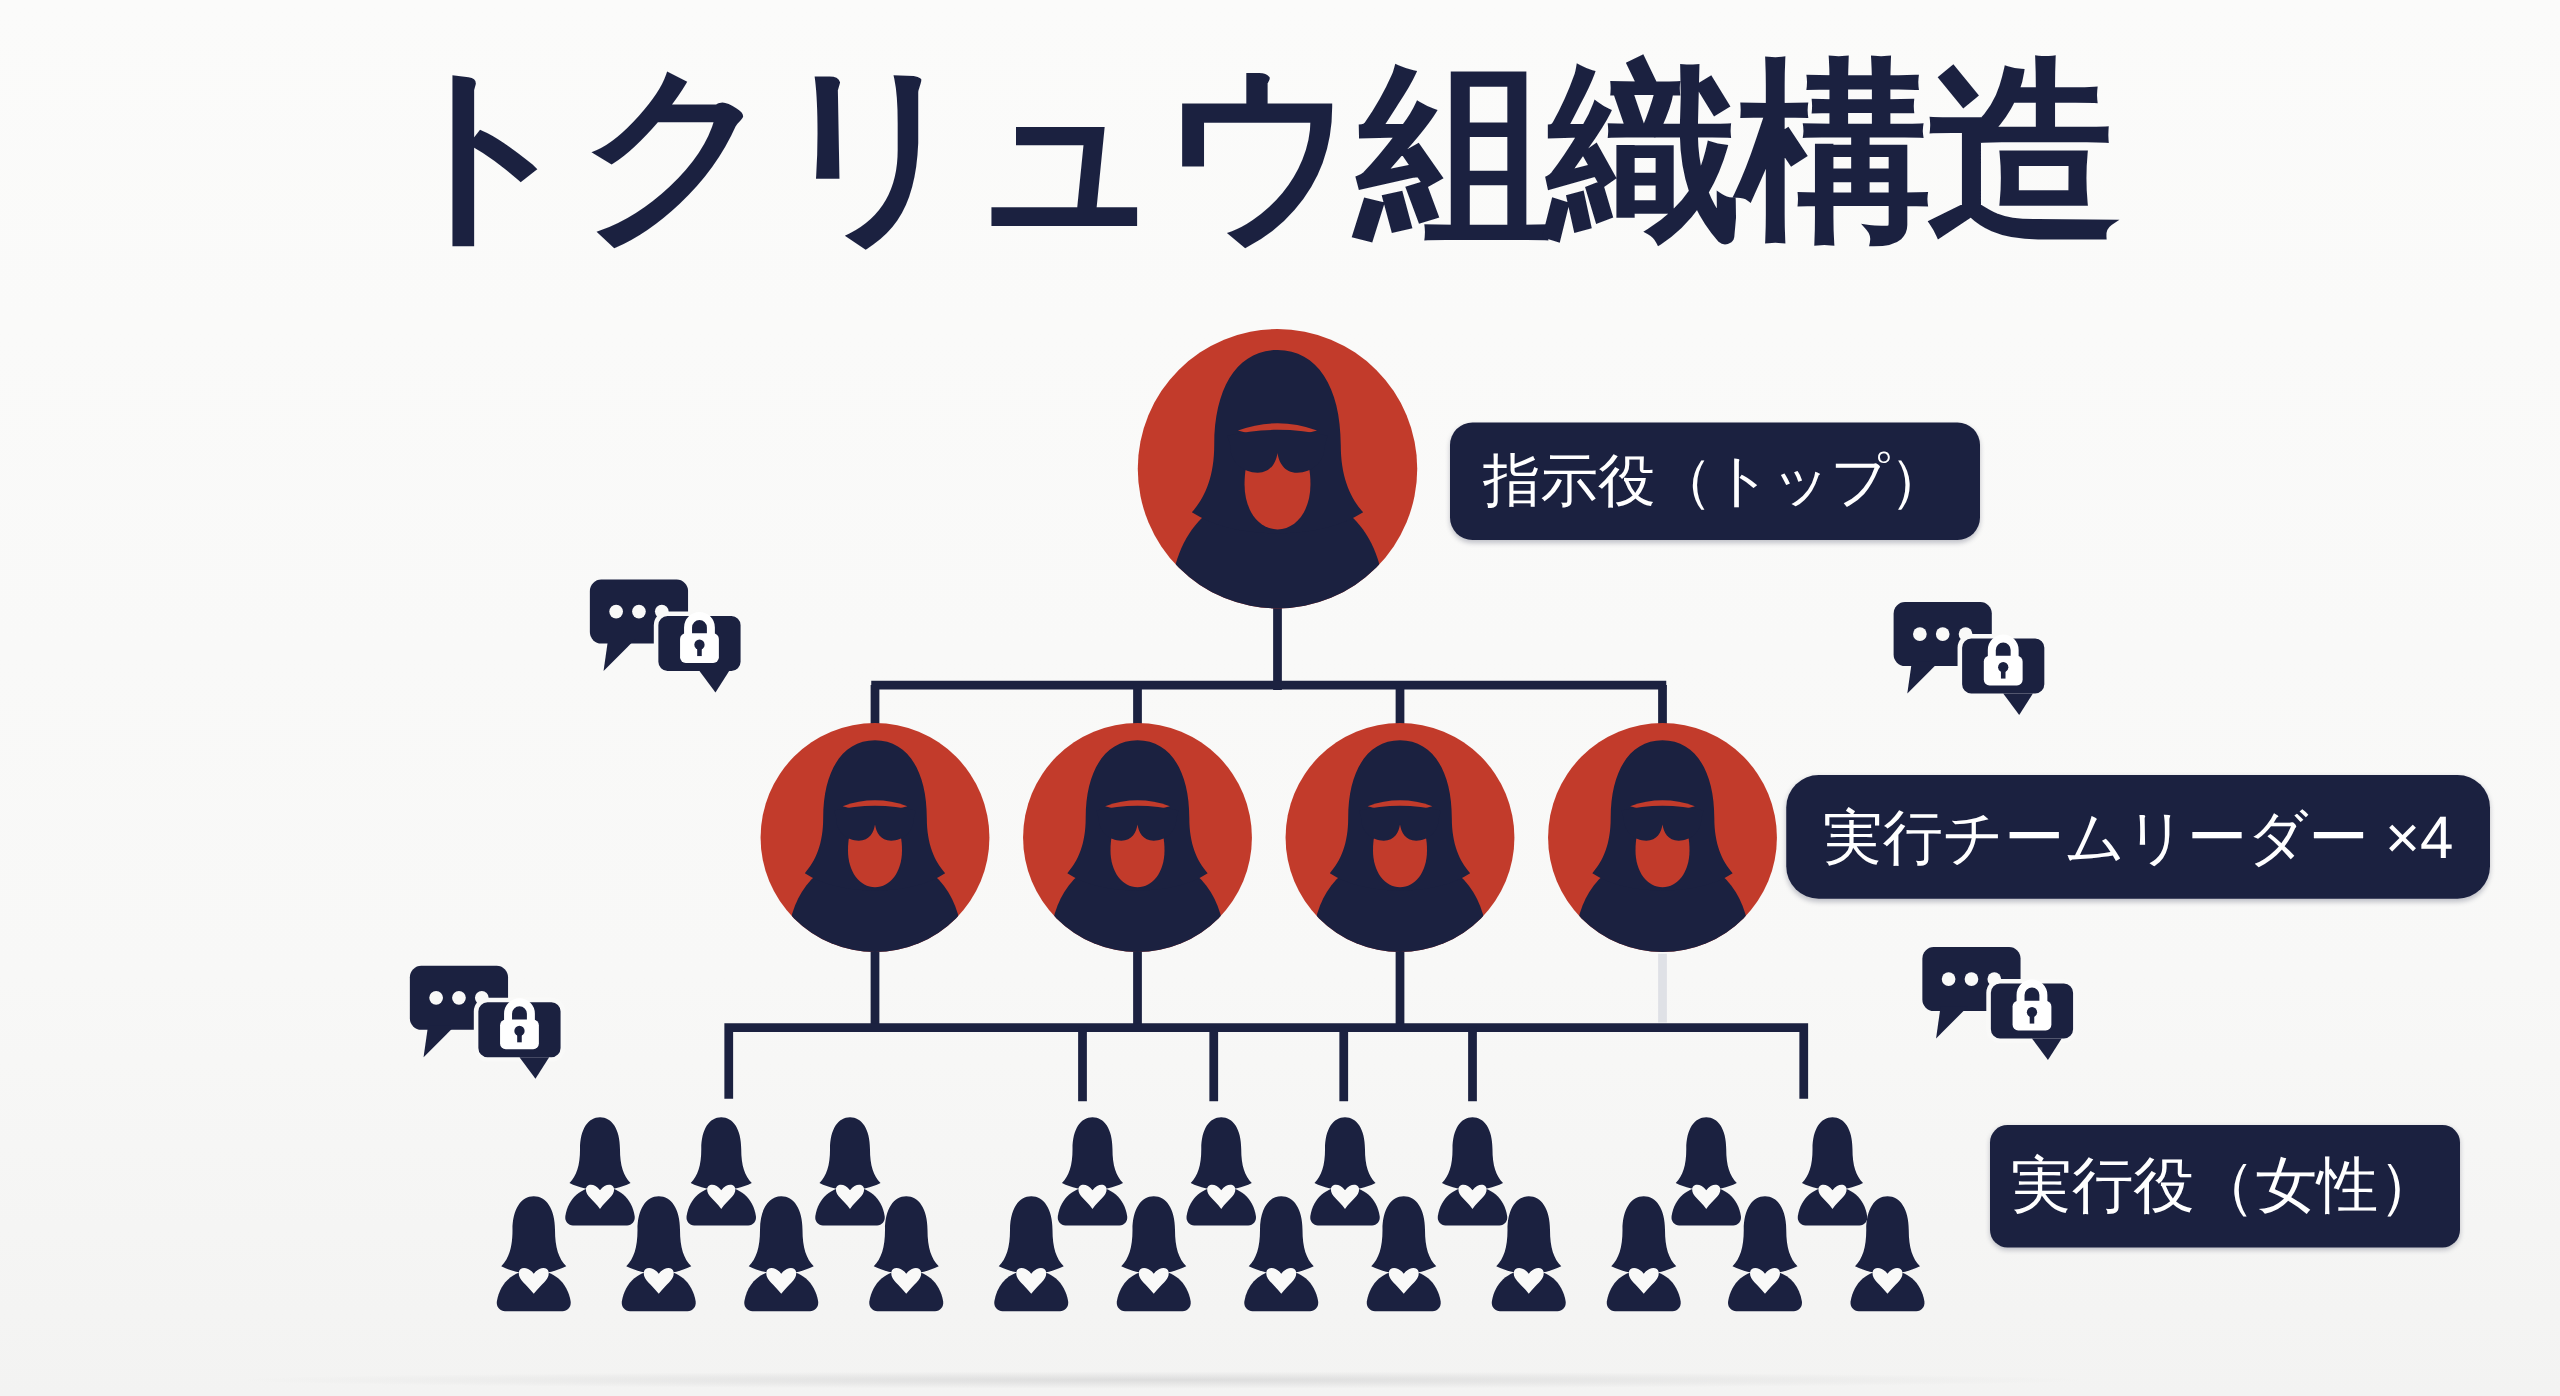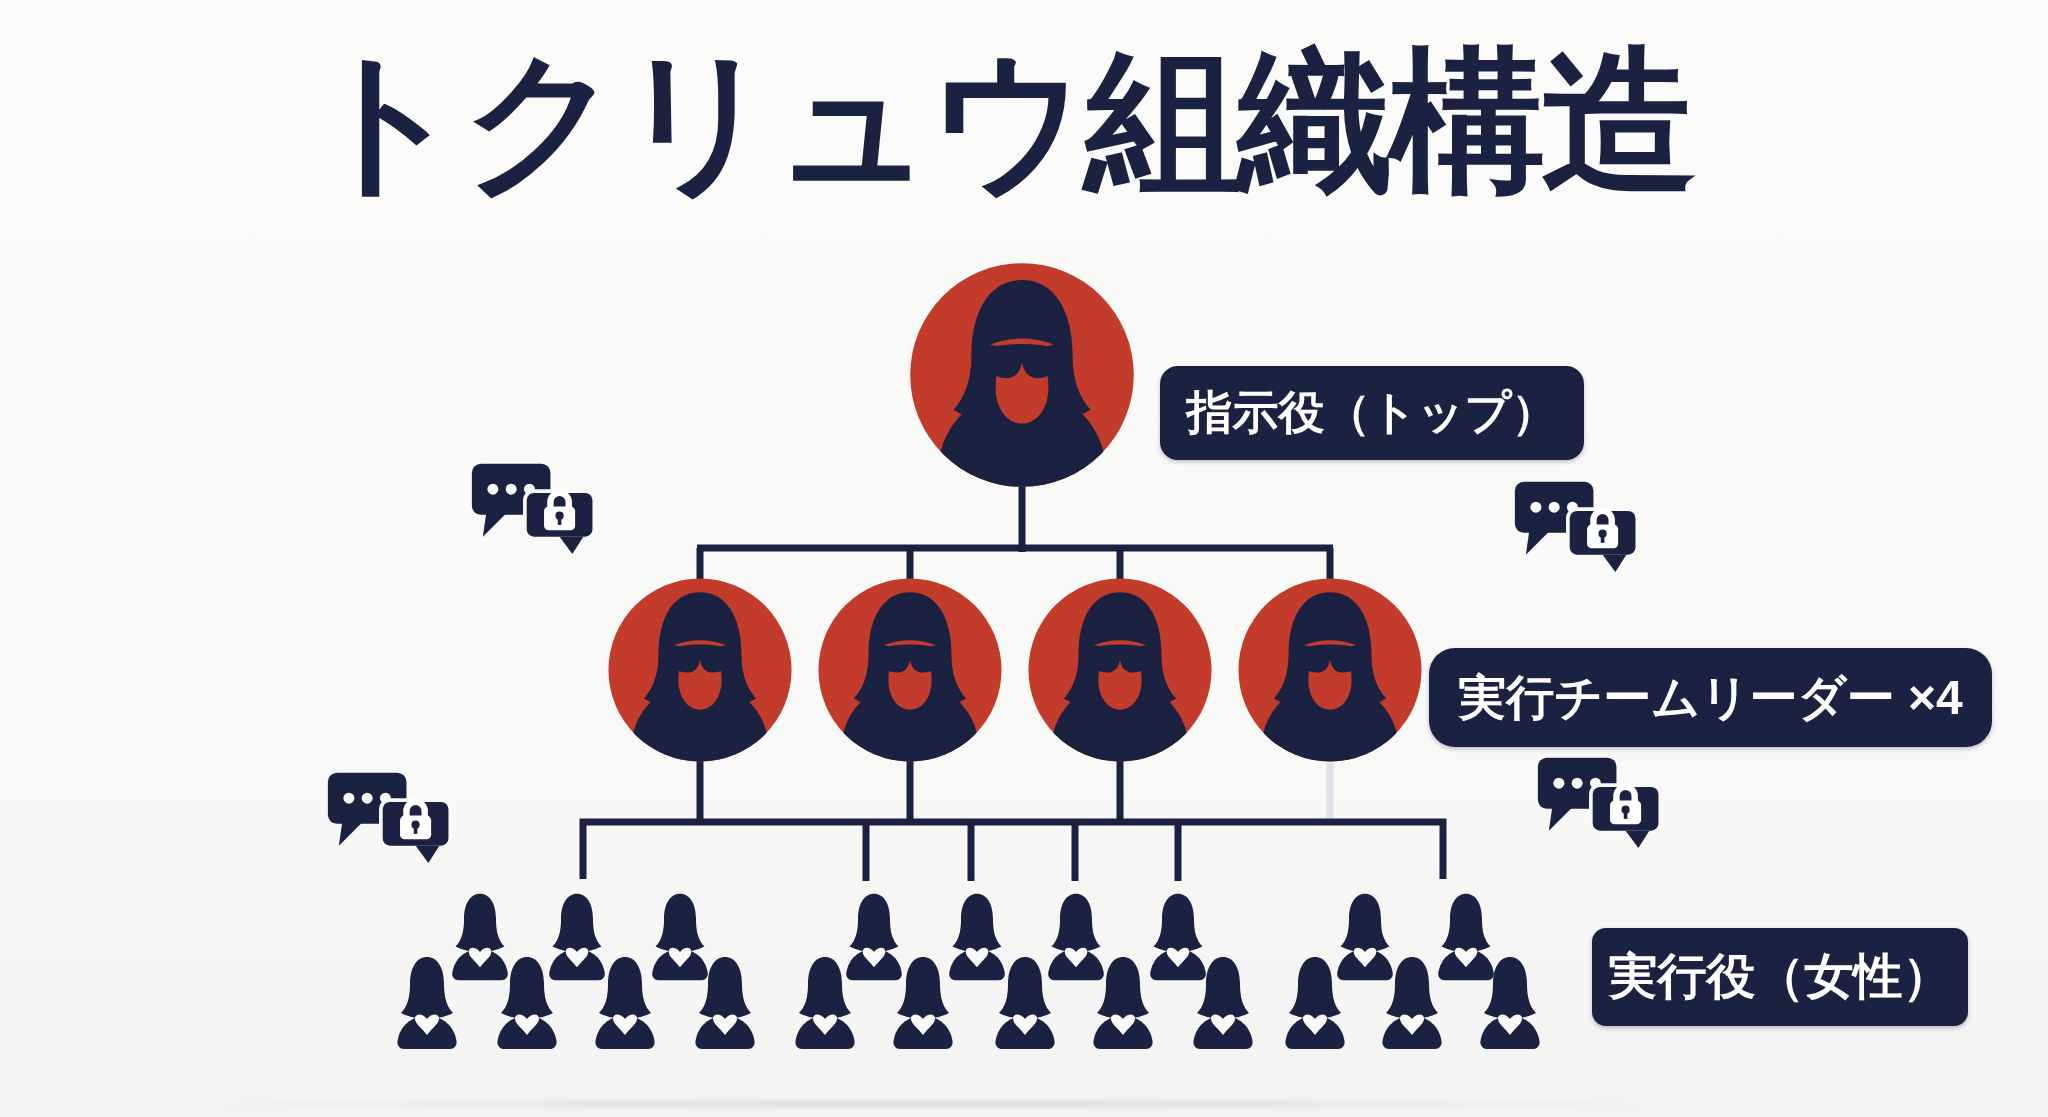--- a/index.html
+++ b/index.html
@@ -28,24 +28,23 @@
     letter-spacing:-4px;
     color:var(--navy);
     white-space:nowrap;
   }
   .layer{position:absolute;left:0;top:0;}
   .badge{
     position:absolute;
     background:var(--navy);
     color:var(--white);
     display:flex;align-items:center;justify-content:center;
-    font-weight:bold;
+    font-weight:normal;
     white-space:nowrap;
     box-shadow:0 2px 4px rgba(20,25,55,.25);
-    margin-top:28px;
   }
   .badge-top   {left:1160px;top:338px;width:424px;height:94px;border-radius:18px;font-size:46px;}
   .badge-leader{left:1429px;top:620px;width:563px;height:99px;border-radius:26px;font-size:48px;}
   .badge-exec  {left:1592px;top:900px;width:376px;height:98px;border-radius:14px;font-size:49px;}
   .floor-shadow{
     position:absolute;left:180px;bottom:6px;width:1500px;height:14px;
     background:radial-gradient(ellipse at center,rgba(120,120,125,.18),rgba(120,120,125,0) 70%);
   }
 </style>
 </head>

